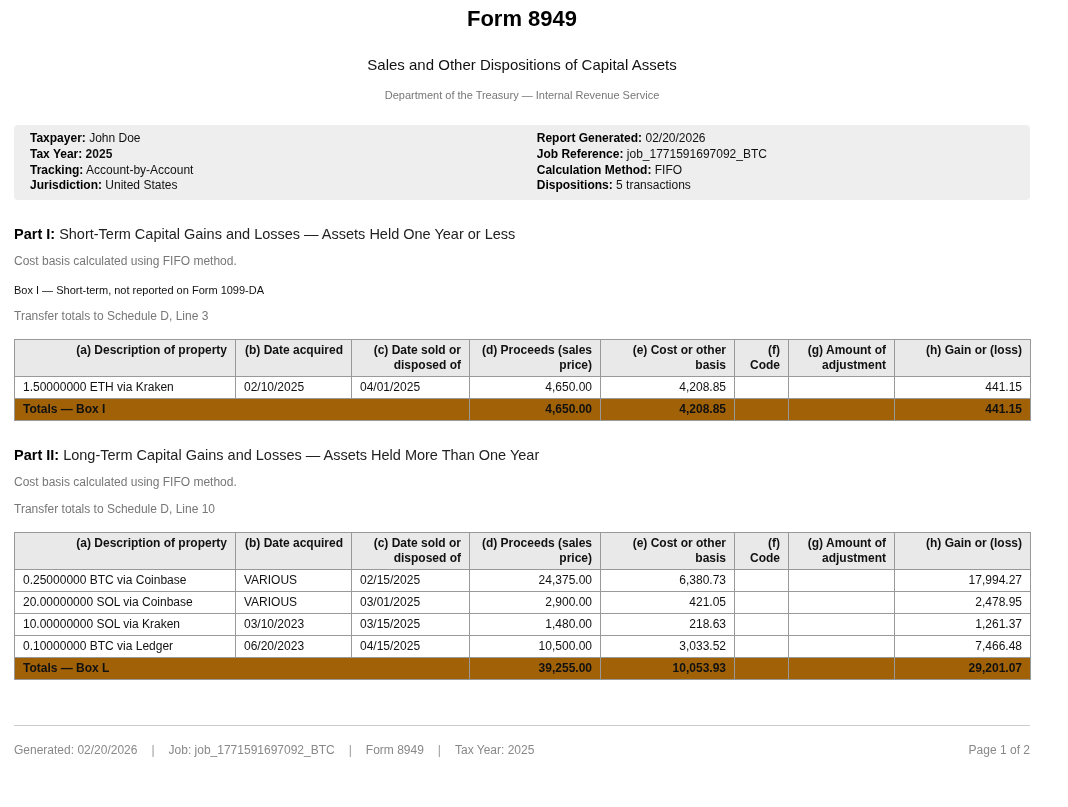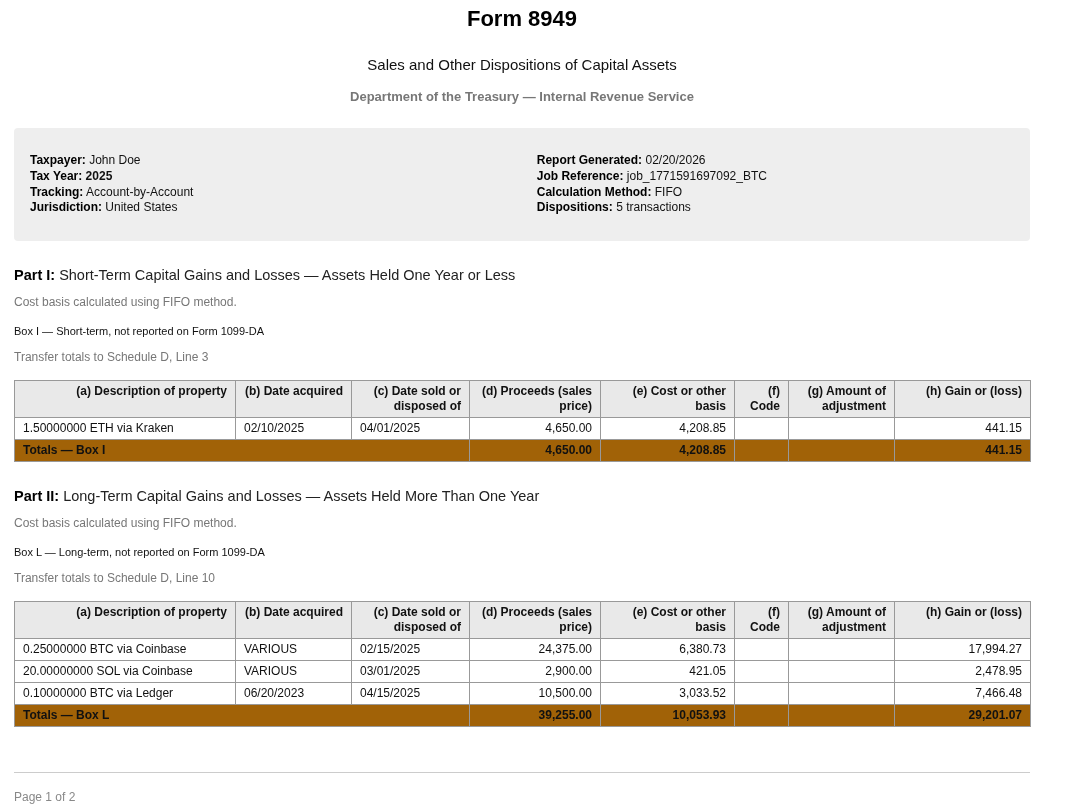--- a/index.html
+++ b/index.html
@@ -8,26 +8,26 @@
     width: 1068px; height: 807px; background: #ffffff;
     font-family: "Liberation Sans", sans-serif; color: #111;
     overflow: hidden; -webkit-font-smoothing: antialiased;
   }
   .page { width: 1016px; margin-left: 14px; }
 
   
   .doc-header { text-align: center; }
   .doc-title { font-size: 22px; font-weight: bold; color: #000; margin: 6px 0 0; }
   .doc-subtitle { font-size: 15px; font-weight: normal; color: #111; margin: 24px 0 0; }
-  .doc-dept { font-size: 13px; color: #777; margin: 16px 0 0; font-weight: bold; }
+  .doc-dept { font-size: 11px; color: #777; margin: 16px 0 0; }
 
   
   .info-box {
     margin-top: 24px; background: #eeeeee; border-radius: 4px;
-    padding: 25px 16px; display: flex; justify-content: space-between;
+    padding: 6px 16px; display: flex;
   }
   .info-col { font-size: 12px; line-height: 15.8px; }
   .info-col.left { width: 51.5%; }
   .info-col.right { width: 48.5%; }
   .info-label { font-weight: bold; color: #000; }
   .info-value { color: #111; }
   .info-value.bold { font-weight: bold; }
 
   
   .part-heading { font-size: 14.5px; font-weight: normal; color: #222; margin: 26px 0 0; }
@@ -157,21 +157,20 @@
           <td></td>
           <td class="num">441.15</td>
         </tr>
       </tbody>
     </table>
   </section>
 
   <section>
     <h2 class="part-heading"><span class="part-label">Part II:</span> <span>Long-Term Capital Gains and Losses — Assets Held More Than One Year</span></h2>
     <p class="method-note">Cost basis calculated using FIFO method.</p>
-    <h3 class="box-heading">Box L — Long-term, not reported on Form 1099-DA</h3>
     <p class="transfer-note">Transfer totals to Schedule D, Line 10</p>
 
     <table class="disp">
       <colgroup>
         <col style="width:221px">
           <col style="width:116px">
           <col style="width:118px">
           <col style="width:131px">
         <col style="width:134px">
           <col style="width:54px">
@@ -205,20 +204,30 @@
           <td>20.00000000 SOL via Coinbase</td>
           <td>VARIOUS</td>
           <td>03/01/2025</td>
           <td class="num">2,900.00</td>
           <td class="num">421.05</td>
           <td></td>
           <td></td>
           <td class="num">2,478.95</td>
         </tr>
         <tr>
+          <td>10.00000000 SOL via Kraken</td>
+          <td>03/10/2023</td>
+          <td>03/15/2025</td>
+          <td class="num">1,480.00</td>
+          <td class="num">218.63</td>
+          <td></td>
+          <td></td>
+          <td class="num">1,261.37</td>
+        </tr>
+        <tr>
           <td>0.10000000 BTC via Ledger</td>
           <td>06/20/2023</td>
           <td>04/15/2025</td>
           <td class="num">10,500.00</td>
           <td class="num">3,033.52</td>
           <td></td>
           <td></td>
           <td class="num">7,466.48</td>
         </tr>
         <tr class="totals">
@@ -229,18 +238,21 @@
           <td></td>
           <td class="num">29,201.07</td>
         </tr>
       </tbody>
     </table>
   </section>
 
   <footer>
     <hr class="footer-divider">
     <div class="footer-meta">
+      <div class="footer-items">
+        <span>Generated: 02/20/2026</span><span class="sep">|</span><span>Job: job_1771591697092_BTC</span><span class="sep">|</span><span>Form 8949</span><span class="sep">|</span><span>Tax Year: 2025</span>
+      </div>
       <div class="page-indicator">Page 1 of 2</div>
     </div>
 
   </footer>
 
 </div>
 
 </body></html>

